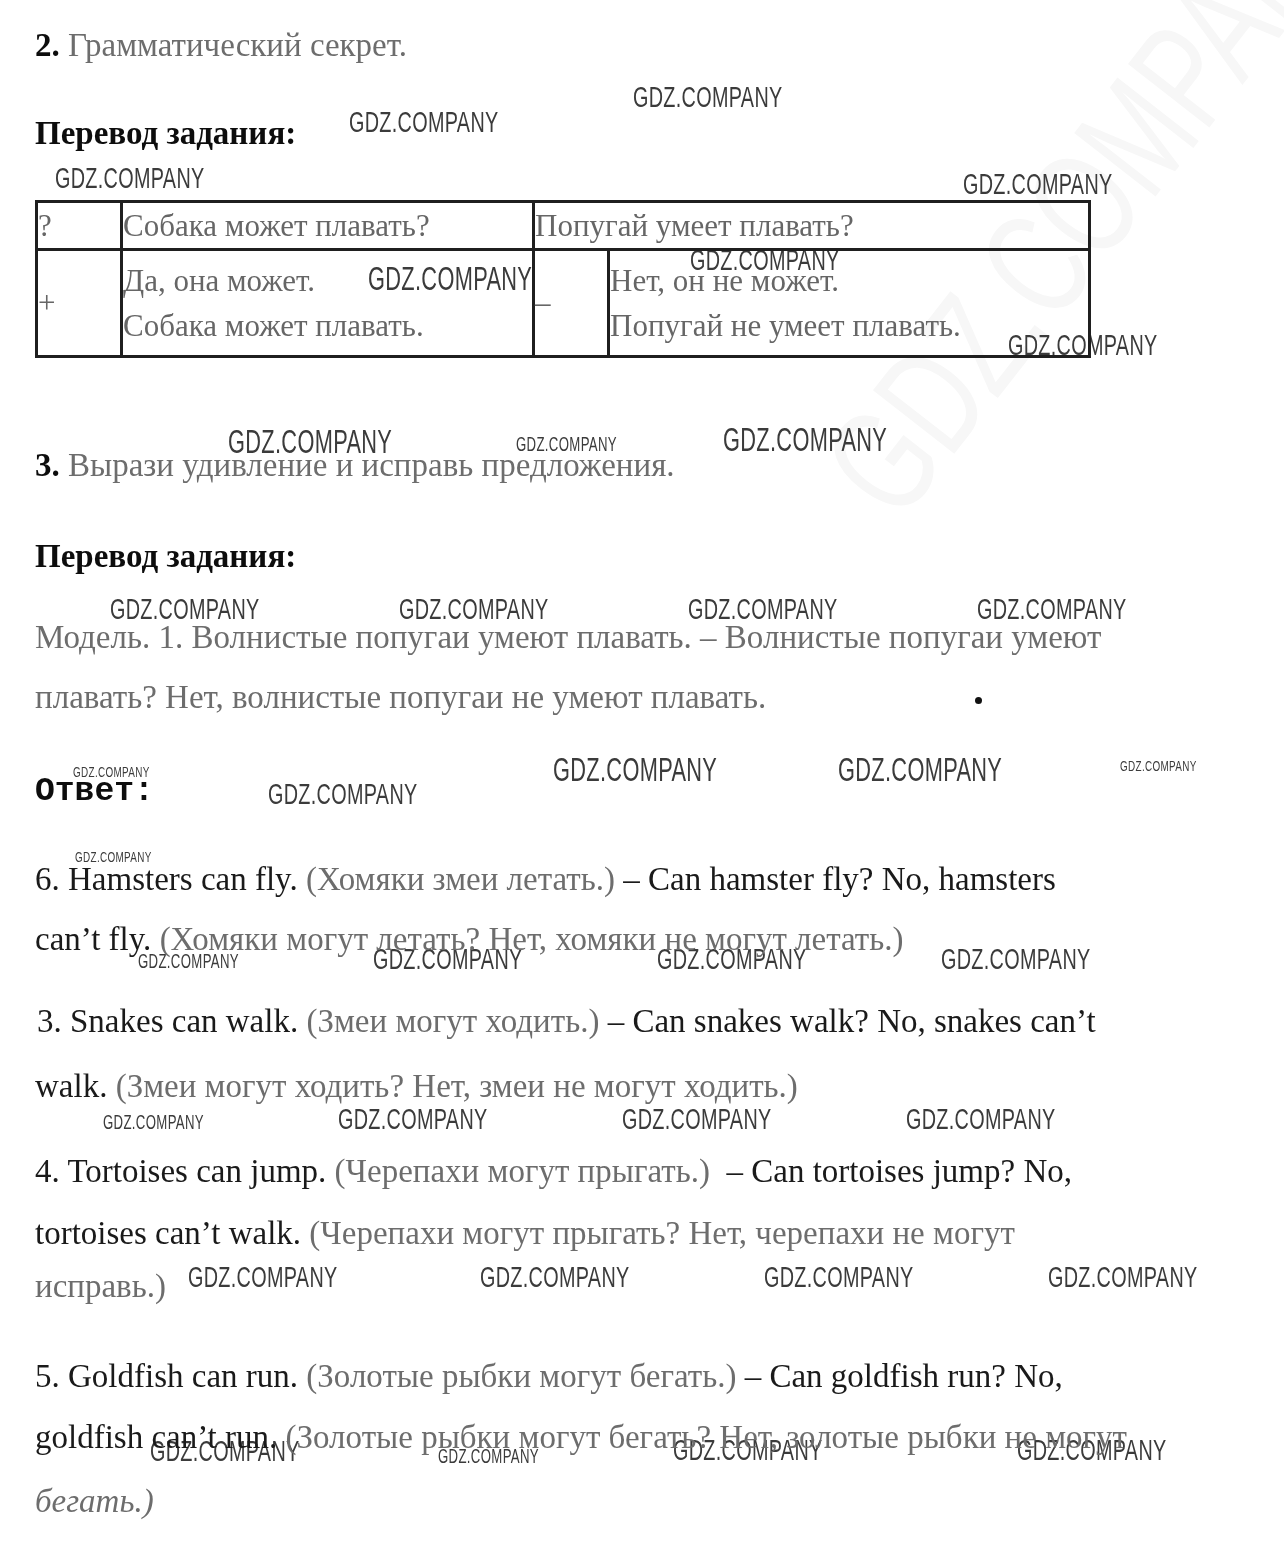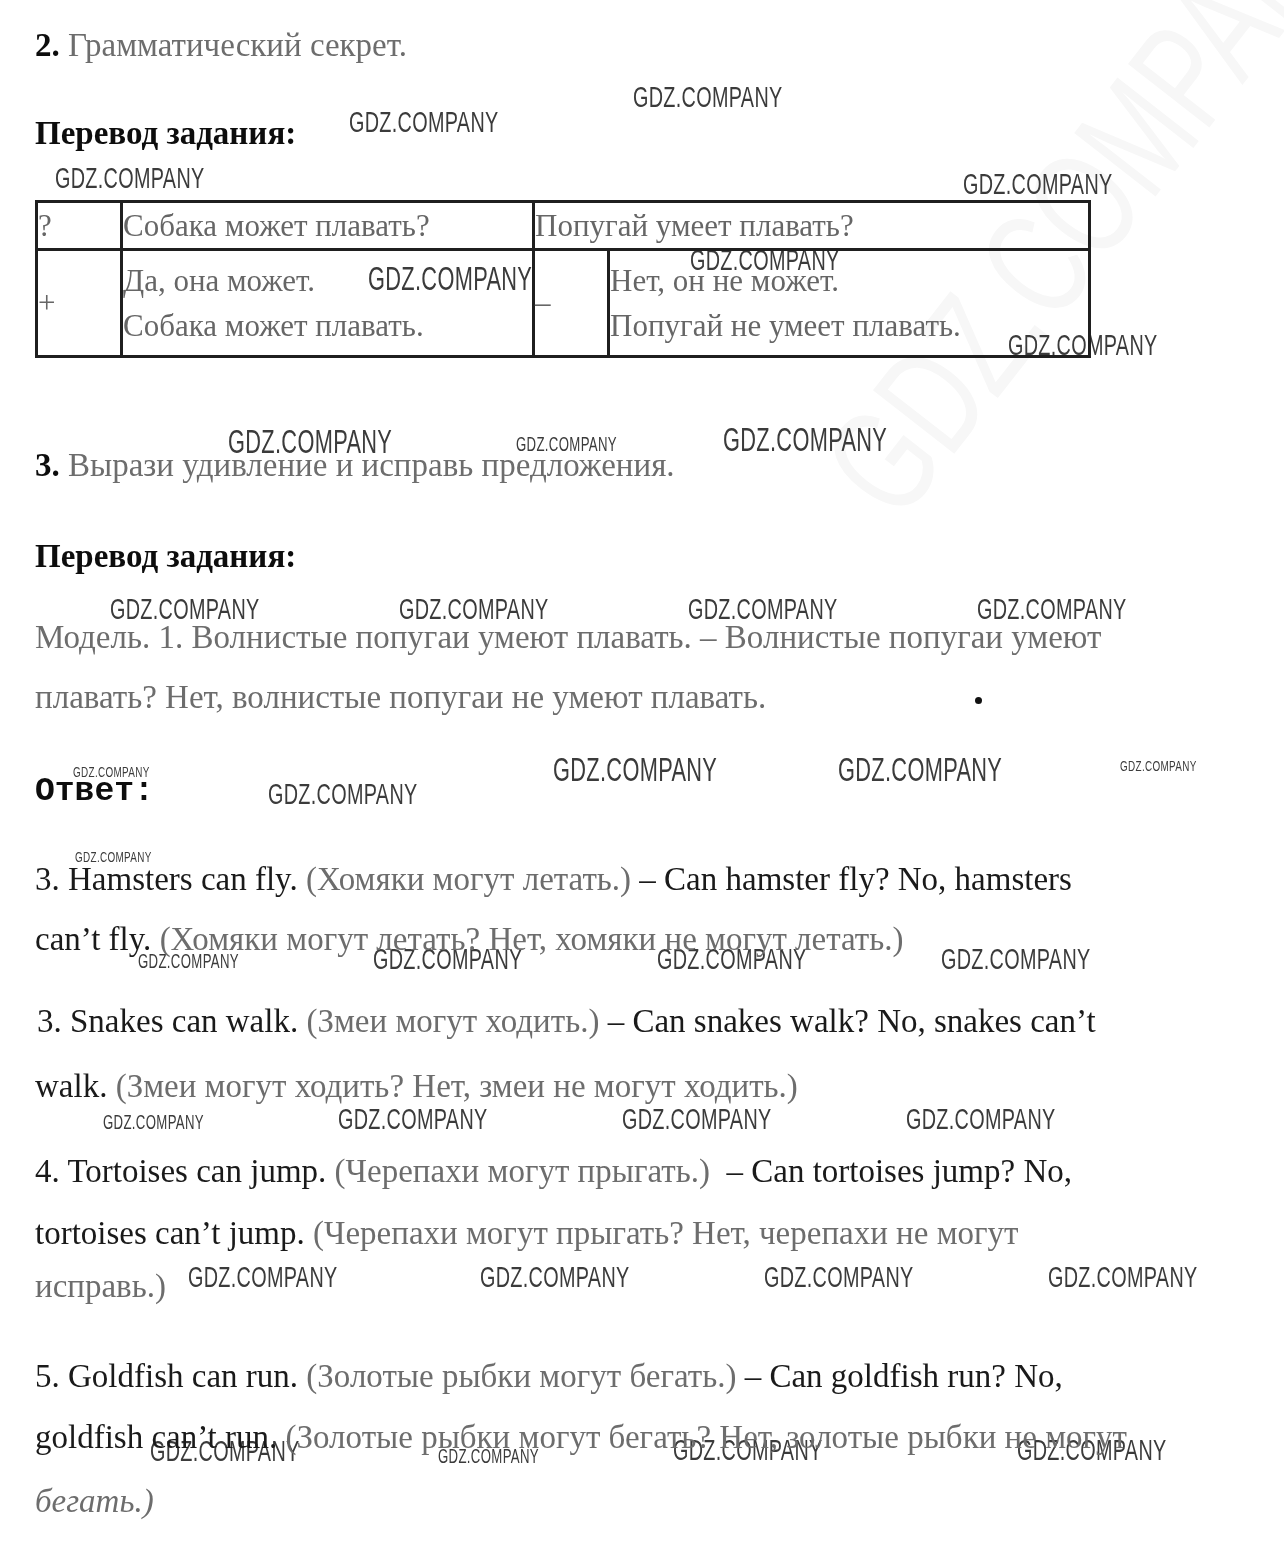--- a/index.html
+++ b/index.html
@@ -126,26 +126,26 @@
     </table>
 
   <div>
       <div class="line" style="top: 25px; left: 35px;"><span class="seg-bold">2.</span><span class="seg-g"> Грамматический секрет.</span></div>
       <div class="line" style="top: 113px; left: 35px;"><span class="seg-bold">Перевод задания:</span></div>
       <div class="line" style="top: 445px; left: 35px;"><span class="seg-bold">3.</span><span class="seg-g"> Вырази удивление и исправь предложения.</span></div>
       <div class="line" style="top: 536px; left: 35px;"><span class="seg-bold">Перевод задания:</span></div>
       <div class="line" style="top: 617px; left: 35px;"><span class="seg-g">Модель. 1. Волнистые попугаи умеют плавать. – Волнистые попугаи умеют</span></div>
       <div class="line" style="top: 677px; left: 35px;"><span class="seg-g">плавать? Нет, волнистые попугаи не умеют плавать.</span></div>
       <div class="line" style="top: 771px; left: 35px; font-family: Liberation Mono, monospace;"><span class="seg-bold">Ответ:</span></div>
-      <div class="line" style="top: 859px; left: 35px;"><span class="seg-b">3. Hamsters can fly. </span><span class="seg-g">(Хомяки могут летать.)</span><span class="seg-b"> – Can hamster fly? No, hamsters</span></div>
+      <div class="line" style="top: 859px; left: 35px;"><span class="seg-b">6. Hamsters can fly. </span><span class="seg-g">(Хомяки змеи летать.)</span><span class="seg-b"> – Can hamster fly? No, hamsters</span></div>
       <div class="line" style="top: 919px; left: 35px;"><span class="seg-b">can’t fly. </span><span class="seg-g">(Хомяки могут летать? Нет, хомяки не могут летать.)</span></div>
       <div class="line" style="top: 1001px; left: 37px;"><span class="seg-b">3. Snakes can walk. </span><span class="seg-g">(Змеи могут ходить.)</span><span class="seg-b"> – Can snakes walk? No, snakes can’t</span></div>
       <div class="line" style="top: 1066px; left: 35px;"><span class="seg-b">walk. </span><span class="seg-g">(Змеи могут ходить? Нет, змеи не могут ходить.)</span></div>
       <div class="line" style="top: 1151px; left: 35px;"><span class="seg-b">4. Tortoises can jump. </span><span class="seg-g">(Черепахи могут прыгать.)</span><span class="seg-b">  – Can tortoises jump? No,</span></div>
-      <div class="line" style="top: 1213px; left: 35px;"><span class="seg-b">tortoises can’t jump. </span><span class="seg-g">(Черепахи могут прыгать? Нет, черепахи не могут</span></div>
+      <div class="line" style="top: 1213px; left: 35px;"><span class="seg-b">tortoises can’t walk. </span><span class="seg-g">(Черепахи могут прыгать? Нет, черепахи не могут</span></div>
       <div class="line" style="top: 1266px; left: 35px;"><span class="seg-g">исправь.)</span></div>
       <div class="line" style="top: 1356px; left: 35px;"><span class="seg-b">5. Goldfish can run. </span><span class="seg-g">(Золотые рыбки могут бегать.)</span><span class="seg-b"> – Can goldfish run? No,</span></div>
       <div class="line" style="top: 1417px; left: 35px;"><span class="seg-b">goldfish can’t run. </span><span class="seg-g">(Золотые рыбки могут бегать? Нет, золотые рыбки не могут</span></div>
       <div class="line" style="top: 1481px; left: 35px; font-style: italic;"><span class="seg-g">бегать.)</span></div>
     </div>
 
   <div class="dot"></div>
 
 </div>
 

